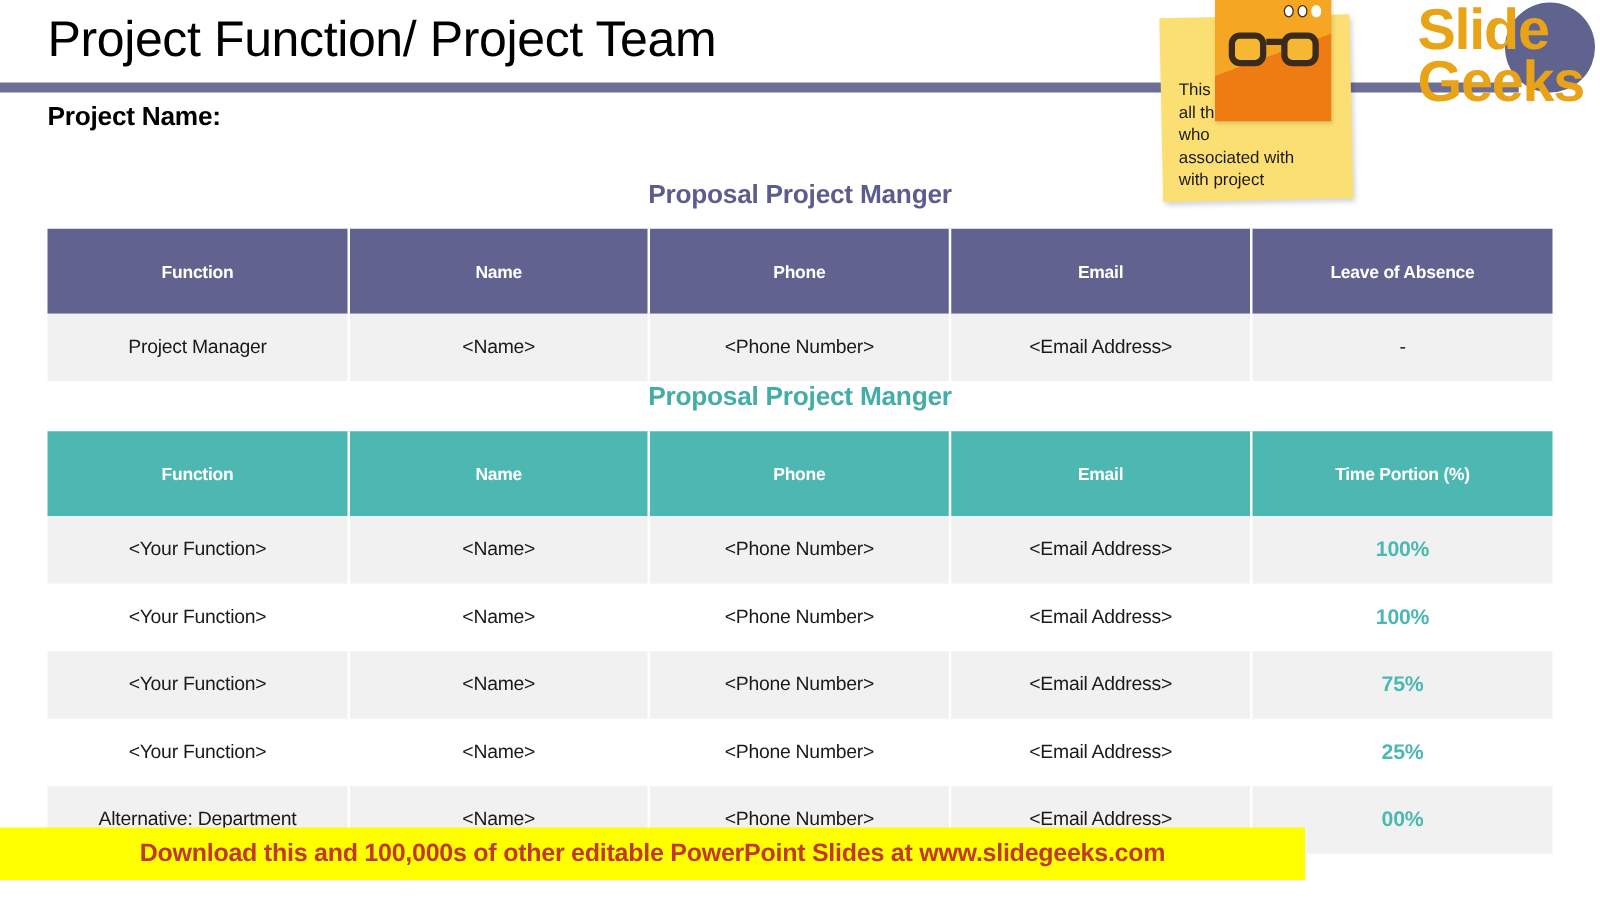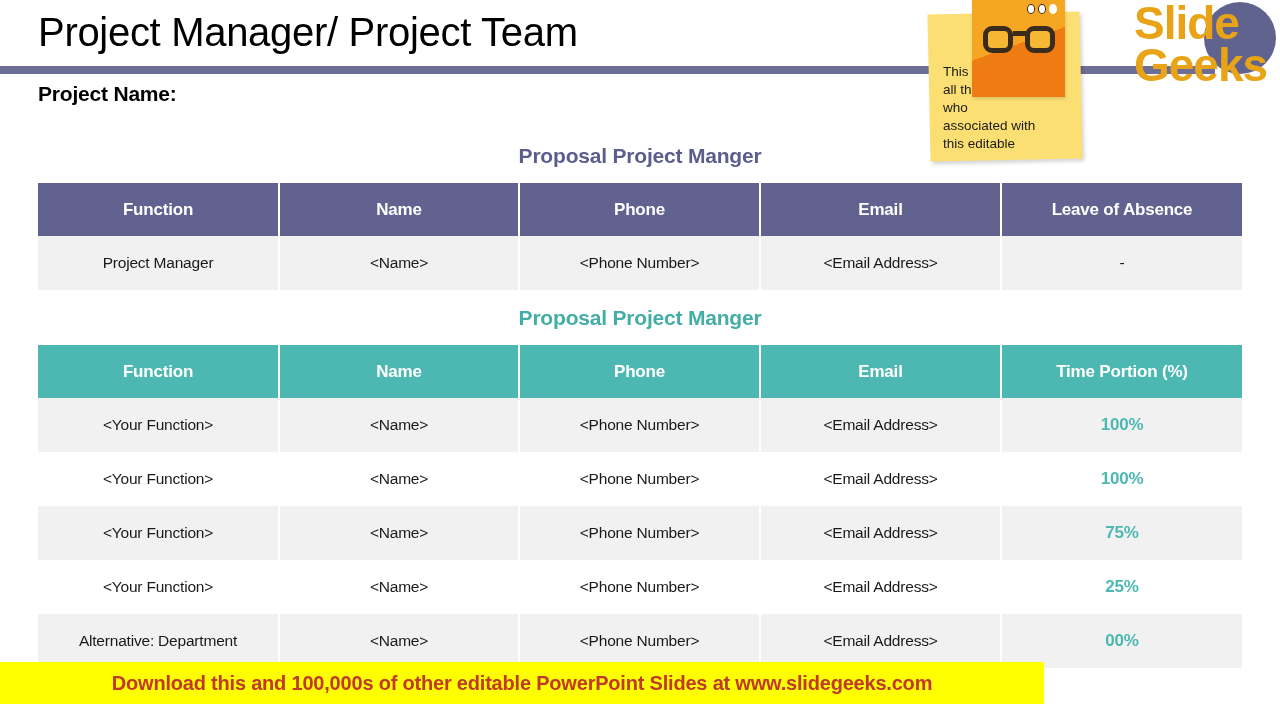--- a/index.html
+++ b/index.html
@@ -93,22 +93,22 @@
   #table1 { top: 183px; }
   #table2 { top: 345px; }
 
   .tbl col.c1 { width: 241px; }
   .tbl col.c2 { width: 240px; }
   .tbl col.c3 { width: 241px; }
   .tbl col.c4 { width: 241px; }
   .tbl col.c5 { width: 241px; }
 
   .tbl th {
-    height: 53px;
-    color:#ffffff; font-size:17px; font-weight:bold;
+    height: 68px;
+    color:#ffffff; font-size:14px; font-weight:bold;
     text-align:center; border-right: 2px solid #ffffff;
     letter-spacing:-0.2px;
   }
   .tbl th:last-child { border-right: none; }
   #table1 th { background:#61628f; }
   #table2 th { background:#4db8b2; }
 
   .tbl td {
     height: 54px;
     font-size:15.5px; color:#1a1a1a; text-align:center;
@@ -131,32 +131,32 @@
   }
   .footer-strip {
     position:absolute; left:0; top:704px; width:1280px; height:16px; background:#fff;
   }
 </style>
 </head>
 <body>
 
 <div class="slide">
 
-  <div class="title">Project Manager/ Project Team</div>
+  <div class="title">Project Function/ Project Team</div>
   <div class="header-rule"></div>
   <div class="header-circle"></div>
   <div class="project-name">Project Name:</div>
 
   <div class="sticky-note"></div>
   <div class="sticky-text">
     <div>This</div>
     <div>all th</div>
     <div>who</div>
     <div>associated with</div>
-    <div>this editable</div>
+    <div>with project</div>
   </div>
 
   <div class="logo-card"></div>
   <div class="logo-dots">
       <i></i>
       <i></i>
       <i></i>
     </div>
   <div class="glasses">
     <span class="lens l"></span>

